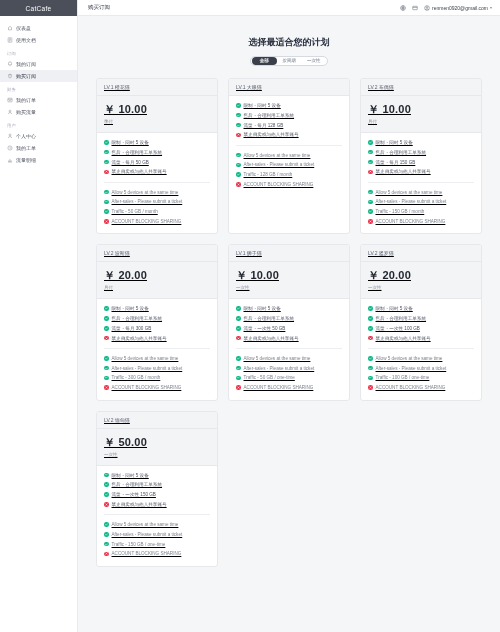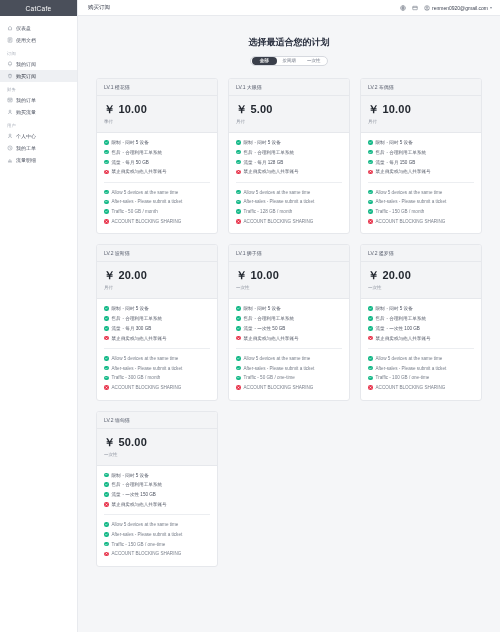--- a/index.html
+++ b/index.html
@@ -92,21 +92,21 @@
   .grid {
     display: grid;
     grid-template-columns: repeat(3, 1fr);
     gap: 10px;
   }
   .card {
     background: #ffffff;
     border: 1px solid #e6e8ec;
     border-radius: 3px;
     overflow: hidden;
-    display: flex; flex-direction: column;
+    display: flex; flex-direction: column; text-decoration: underline;
   }
   .card-head {
     background: #f3f4f6;
     border-bottom: 1px solid #e6e8ec;
     padding: 5px 7px;
   }
   .card-name { font-size: 5px; color: #5b6170; }
   .card-price-wrap {
     background: #f3f4f6;
     padding: 6px 7px 8px 7px;
@@ -340,24 +340,20 @@
                   </svg>
                 </span>
                 <span>ACCOUNT BLOCKING SHARING</span>
               </div>
             </div>
           </div>
           <div class="card">
             <div class="card-head">
               <div class="card-name">LV.1 大眼猫</div>
             </div>
-            <div class="card-price-wrap">
-              <div class="card-price">￥ 5.00</div>
-              <div class="card-period">月付</div>
-            </div>
             <div class="card-body">
               <div class="feat">
                 <span class="dot ok">
                   <svg viewBox="0 0 12 12" fill="none" stroke="currentColor" stroke-width="2.2" stroke-linecap="round" stroke-linejoin="round">
                     <path d="M2.4 6.2 4.8 8.6 9.6 3.6"></path>
                   </svg>
                 </span>
                 <span>限制・同时 5 设备</span>
               </div>
               <div class="feat">

